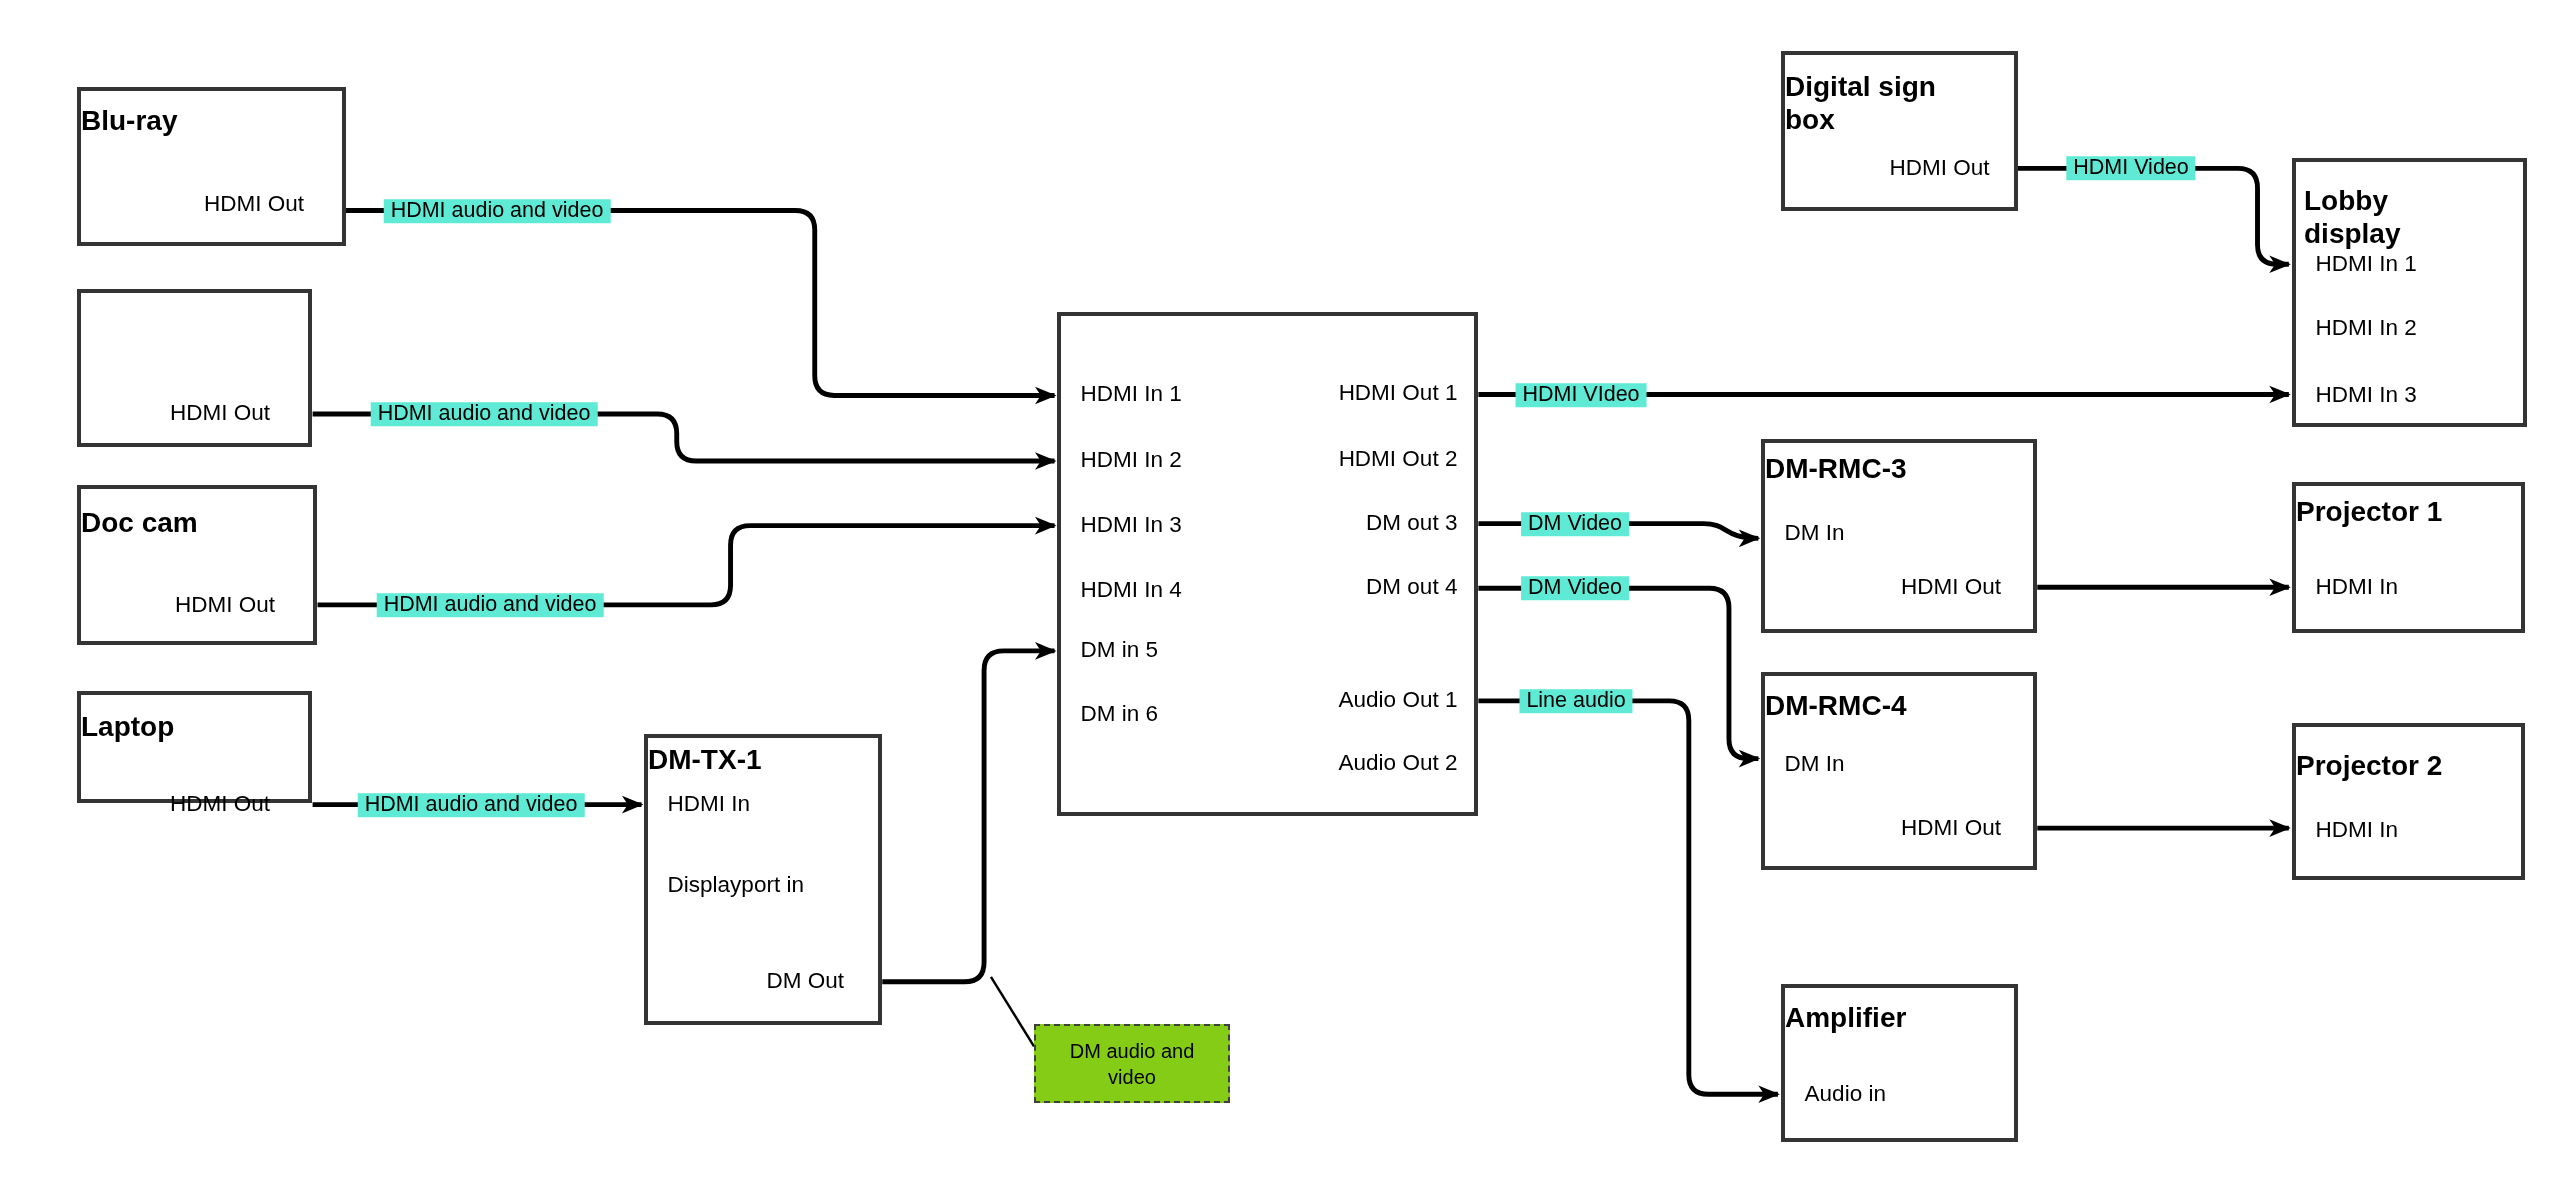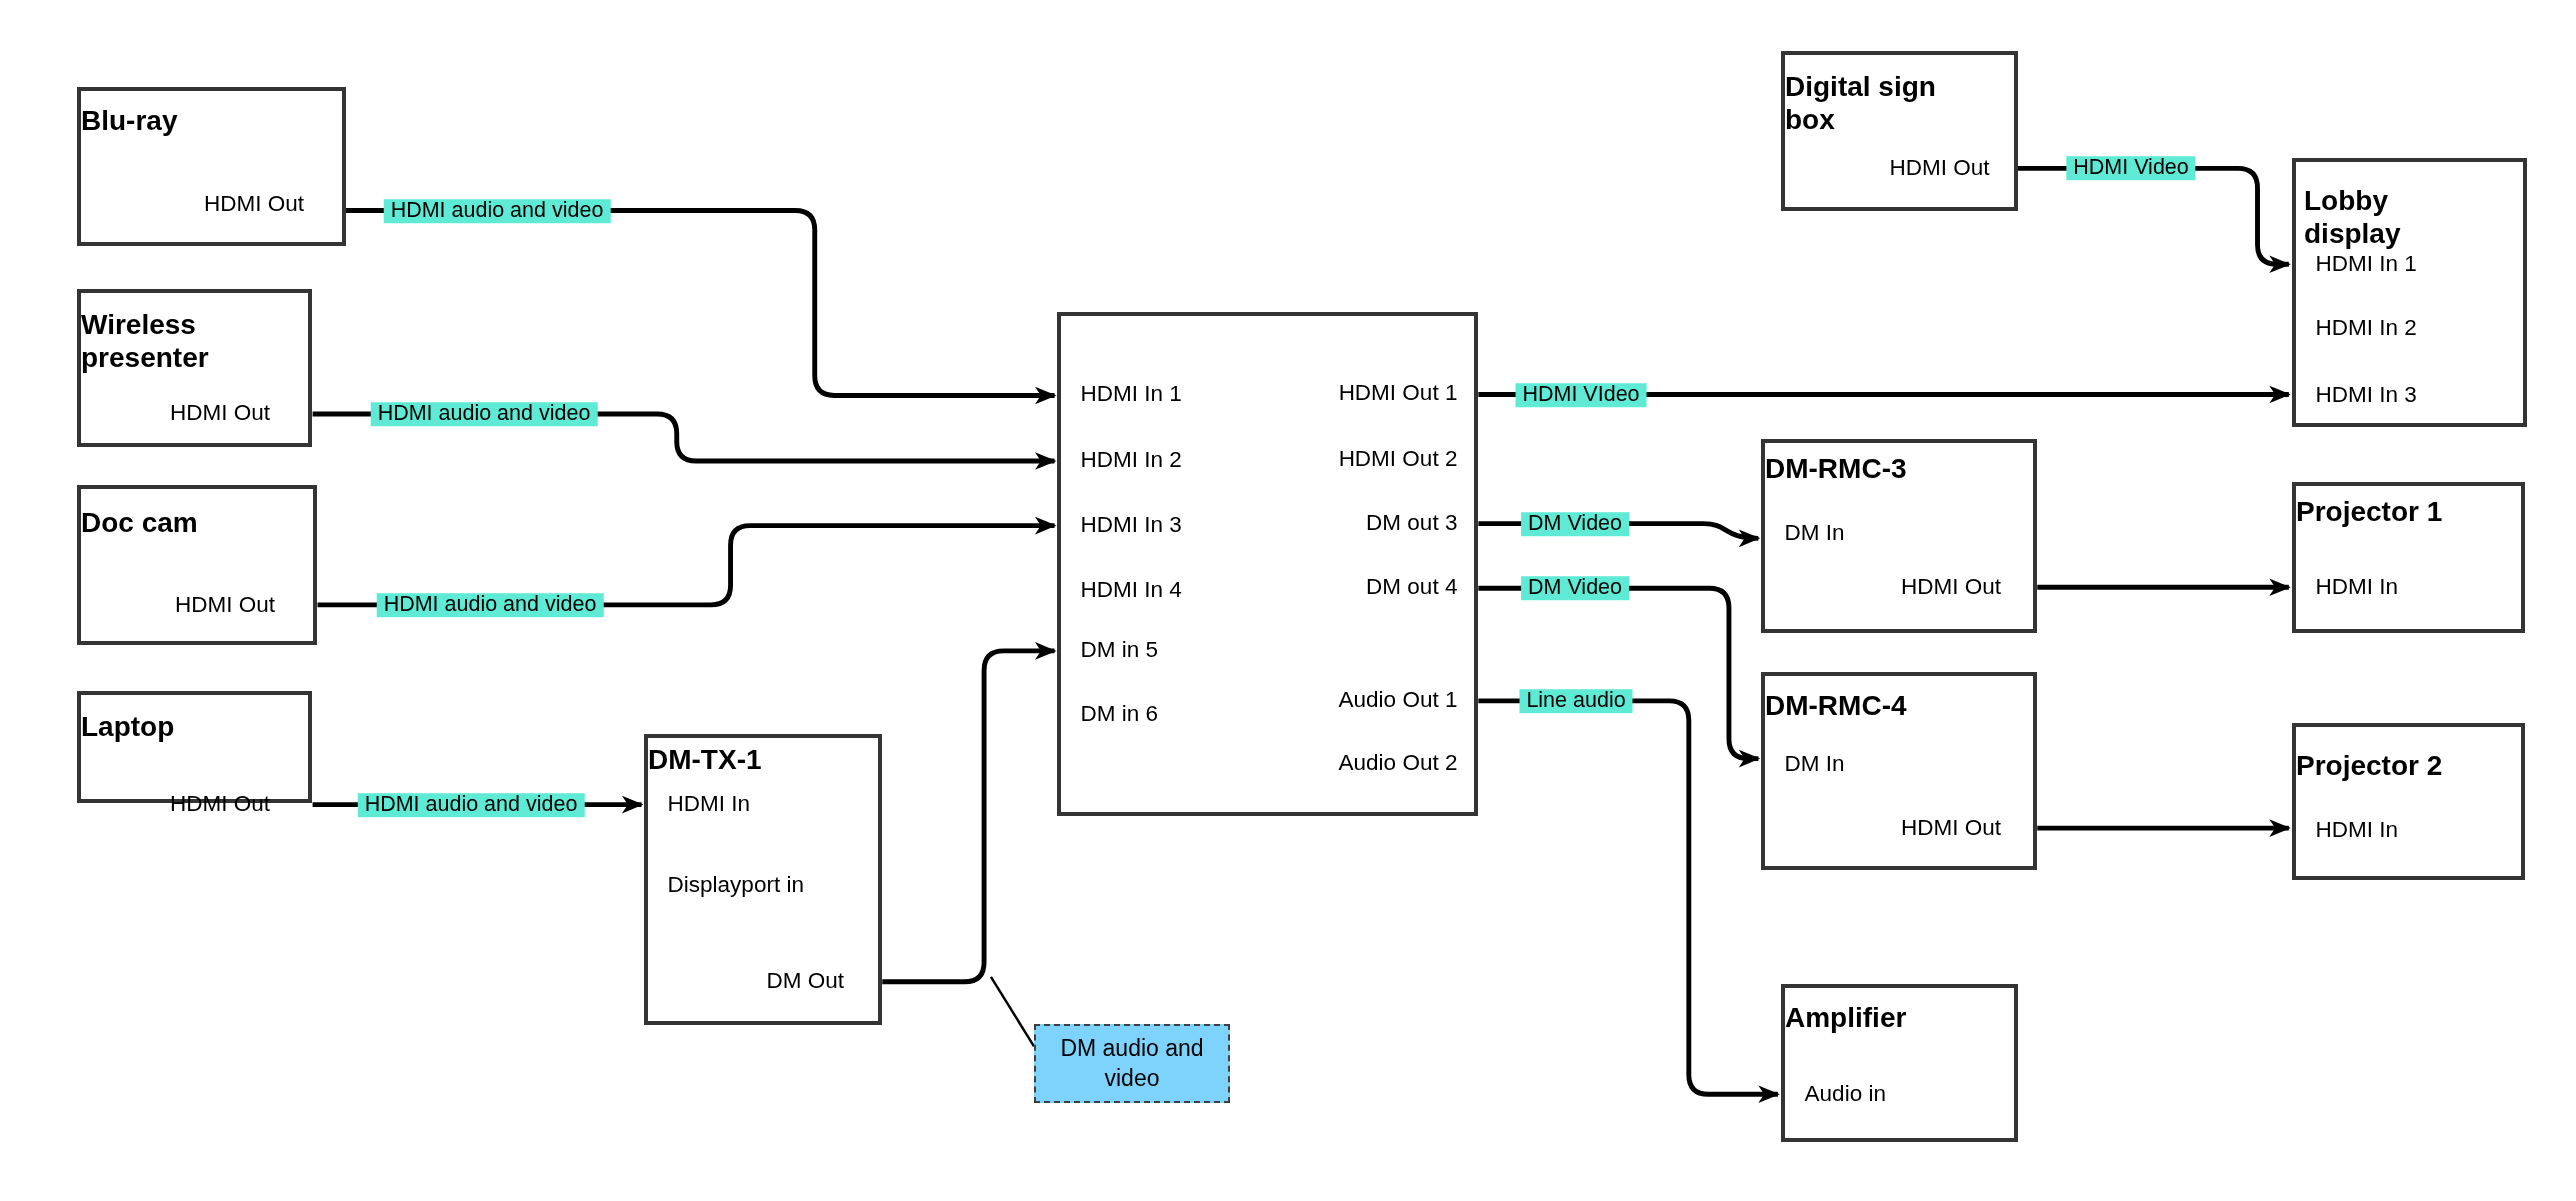--- a/index.html
+++ b/index.html
@@ -20,24 +20,24 @@
   .title-line{font-weight:700;font-size:28px;line-height:33px;}
   .port{
     position:absolute;font-size:22.5px;line-height:22.5px;
     transform:translateY(-50%);white-space:nowrap;text-align:center;
   }
   .wire-label{
     position:absolute;font-size:21.5px;line-height:23.5px;background:#5eead4;
     padding:0 6.9px;transform:translate(-50%,-50%);white-space:nowrap;z-index:3;
   }
   .callout{
-    position:absolute;box-sizing:border-box;background:#7dd3fc;
+    position:absolute;box-sizing:border-box;background:#84cc16;
     border:2.9px dashed #3f3f3f;z-index:2;
     display:flex;align-items:center;justify-content:center;
-    font-size:23px;line-height:1.3;text-align:center;padding:3.9px 17.6px;
+    font-size:20px;line-height:1.3;text-align:center;padding:3.9px 17.6px;
   }
 </style>
 </head>
 <body>
 
 <div id="diagram">
     <svg width="2576" height="1201" id="wires" viewBox="0 0 2631 1227">
       <defs>
         <marker id="arrowhead" markerUnits="userSpaceOnUse" markerWidth="26" markerHeight="26" viewBox="0 0 26 26" refX="22" refY="13" orient="auto">
           <path d="M2,4 L24,13 L2,22 L8,13 Z" fill="#000000"></path>
@@ -66,24 +66,20 @@
     <div class="wire-label" style="left: 1575px; top: 588px;">DM Video</div>
     <div class="wire-label" style="left: 1576px; top: 701px;">Line audio</div>
     <div class="wire-label" style="left: 2131px; top: 168px;">HDMI Video</div>
     <div class="node" style="left: 77px; top: 87px; width: 269px; height: 159px;">
       <div class="title" style="top: 12.7px;">
         <div class="title-line">Blu-ray</div>
       </div>
       <div class="port" style="top: 113px; right: 38px;">HDMI Out</div>
     </div>
     <div class="node" style="left: 77px; top: 289px; width: 235px; height: 158px;">
-      <div class="title" style="top: 14.7px;">
-        <div class="title-line">Wireless</div>
-        <div class="title-line">presenter</div>
-      </div>
       <div class="port" style="top: 120px; right: 38px;">HDMI Out</div>
     </div>
     <div class="node" style="left: 77px; top: 485px; width: 240px; height: 160px;">
       <div class="title" style="top: 16.6px;">
         <div class="title-line">Doc cam</div>
       </div>
       <div class="port" style="top: 116px; right: 38px;">HDMI Out</div>
     </div>
     <div class="node" style="left: 77px; top: 691px; width: 235px; height: 112px;">
       <div class="title" style="top: 14.7px;">

